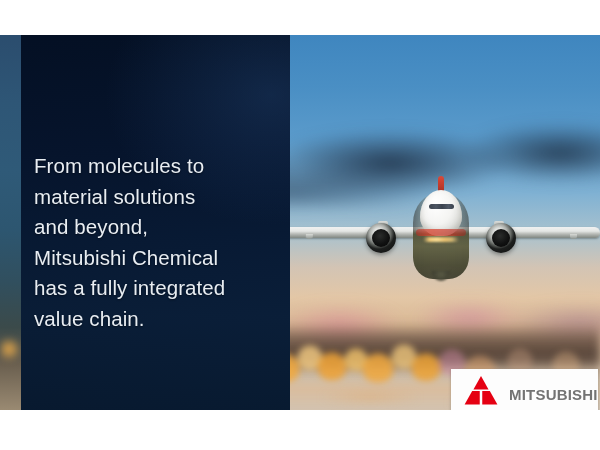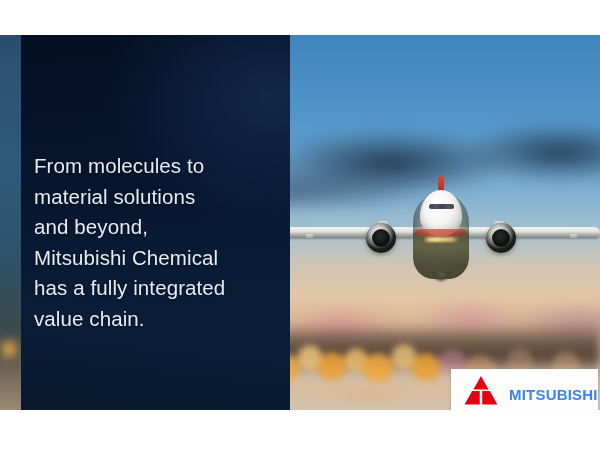--- a/index.html
+++ b/index.html
@@ -332,21 +332,21 @@
     box-shadow: 0 1px 3px rgba(0,0,0,.22);
   }
   .logo-mark {
     width: 42px;
     height: 38px;
     margin-left: 9px;
     flex: 0 0 auto;
   }
   .logo-words {
     margin-left: 7px;
-    color: #3b82f6;
+    color: #737373;
     font-family: "Liberation Sans", sans-serif;
     font-weight: 700;
     font-size: 15px;
     line-height: 17px;
     letter-spacing: .2px;
   }
 </style>
 </head>
 <body>
 

